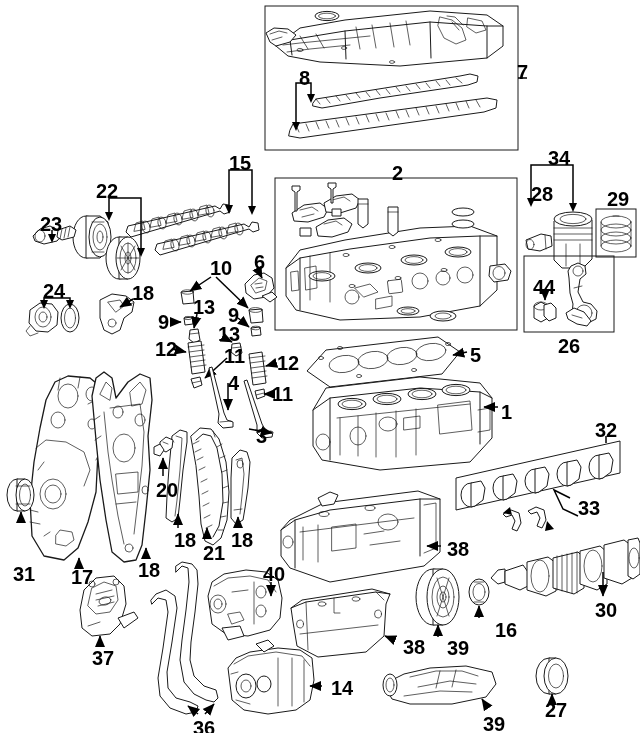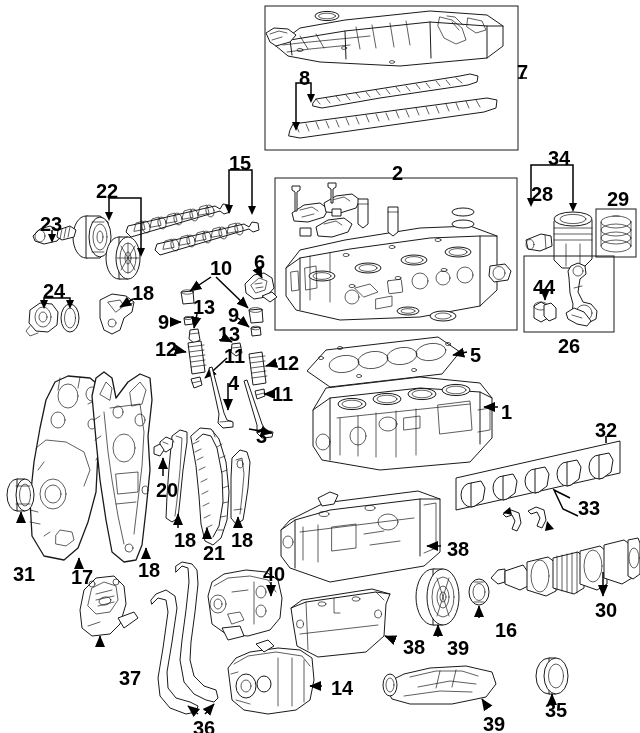--- a/index.html
+++ b/index.html
@@ -646,21 +646,21 @@
 <div class="lbl s20" style="left:533px;top:277px;">44</div>
 <div class="lbl s20" style="left:558px;top:336px;">26</div>
 <div class="lbl s20" style="left:548px;top:148px;">34</div>
 <div class="lbl s20" style="left:531px;top:184px;">28</div>
 <div class="lbl s20" style="left:607px;top:189px;">29</div>
 <div class="lbl s20" style="left:595px;top:600px;">30</div>
 <div class="lbl s20" style="left:13px;top:528px;margin-top:36px;">31</div>
 <div class="lbl s20" style="left:595px;top:420px;">32</div>
 <div class="lbl s20" style="left:578px;top:498px;">33</div>
 <div class="lbl s20" style="left:447px;top:638px;">39</div>
-<div class="lbl s20" style="left:545px;top:700px;">35</div>
+<div class="lbl s20" style="left:545px;top:700px;">27</div>
 <div class="lbl s20" style="left:193px;top:718px;">36</div>
-<div class="lbl s20" style="left:92px;top:668px;margin-left:27px;">37</div>
+<div class="lbl s20" style="left:92px;top:648px;">37</div>
 <div class="lbl s20" style="left:447px;top:539px;">38</div>
 <div class="lbl s20" style="left:403px;top:637px;">38</div>
 <div class="lbl s20" style="left:483px;top:714px;">39</div>
 <div class="lbl s20" style="left:263px;top:564px;">40</div>
 
 </div>
 
 </body></html>

